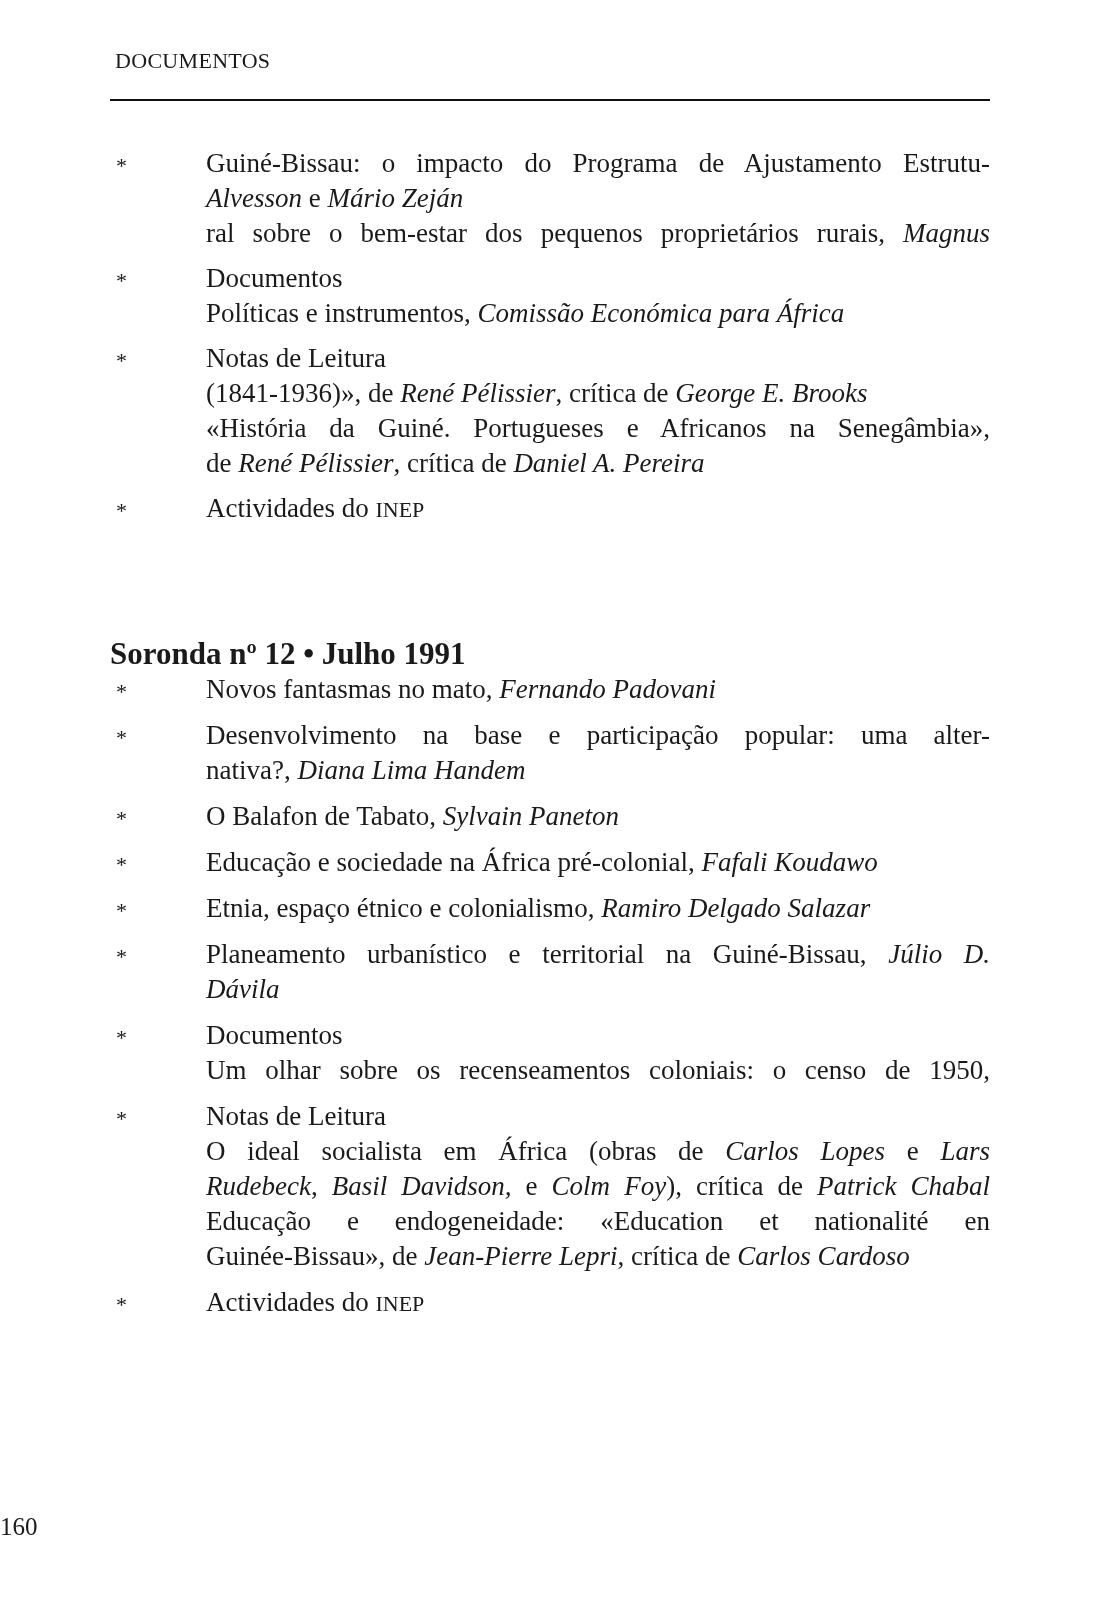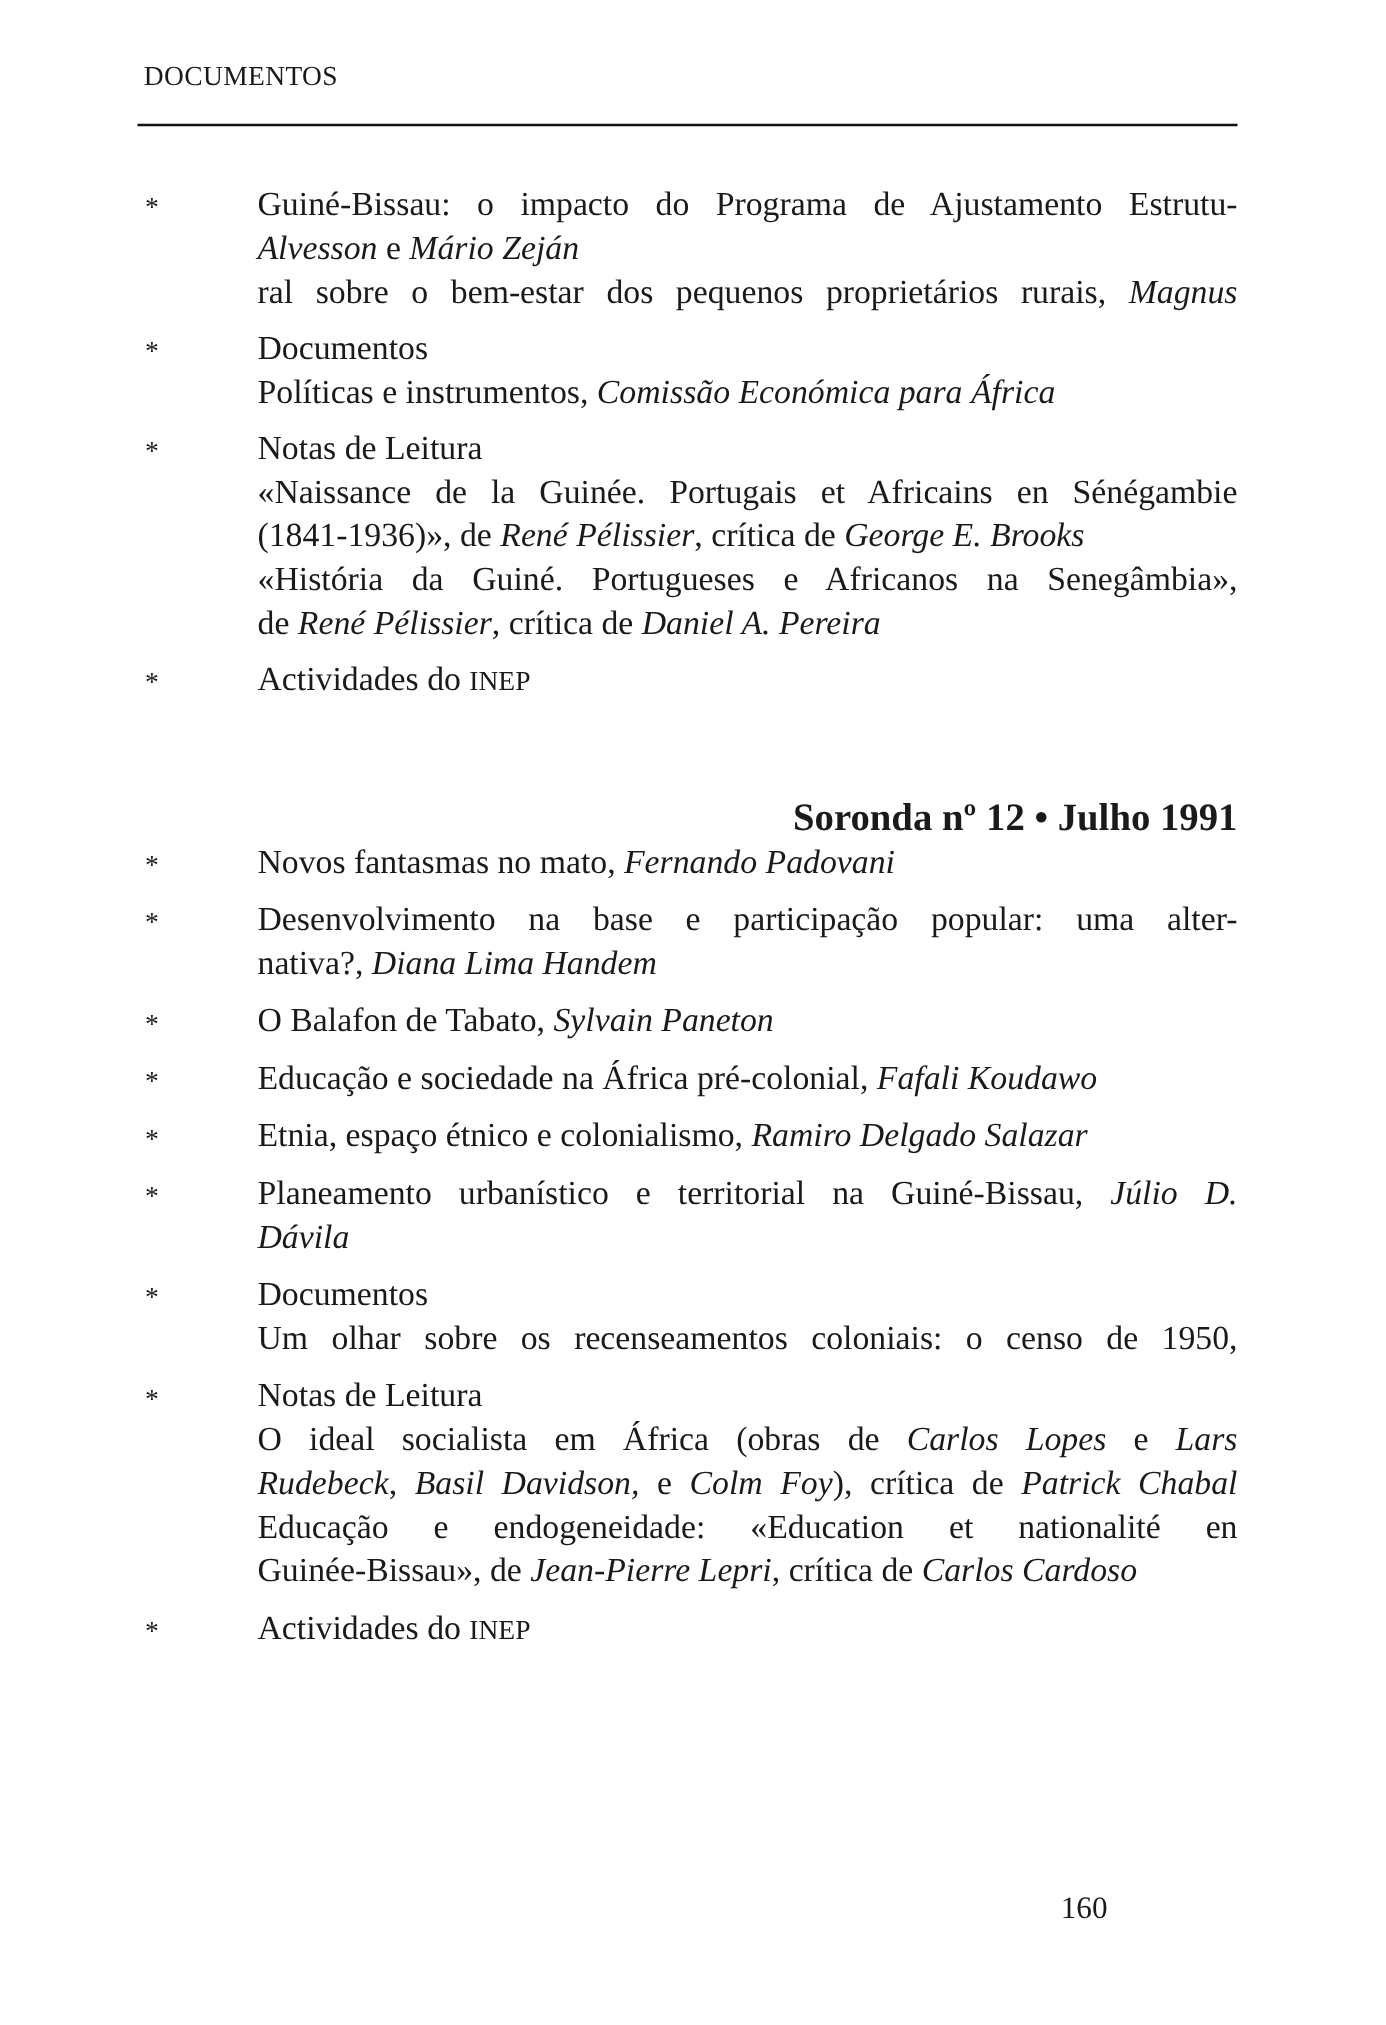--- a/index.html
+++ b/index.html
@@ -6,23 +6,23 @@
   body { width:1109px; height:1620px; position:relative; overflow:hidden;
          font-family:"Liberation Serif","DejaVu Serif",serif; color:#1a1a1a; }
   .running-head { position:absolute; left:115px; top:48px; font-size:22px; letter-spacing:0.3px; }
   .rule { position:absolute; left:110px; top:99px; width:880px; height:0; border-top:2px solid #111; }
   .list { position:absolute; left:110px; width:880px; }
   .item { position:relative; padding-left:48px; font-size:27px; line-height:35px; }
   .item .star { position:absolute; left:6px; top:2px; font-size:22px; }
   .item .line { display:block;margin-left:48px; }
   .just { text-align:justify; text-align-last:justify; }
   i { font-style:italic; }
-  .heading { position:absolute; left:110px; width:880px; top:636px; text-align:right;
+  .heading { position:absolute; left:110px; width:880px; top:636px; text-align:left;
              font-size:31px; font-weight:bold; }
-  .pagenum { position:absolute; left:0; width:886px; top:1513px; text-align:right; font-size:25px; }
+  .pagenum { position:absolute; left:0; width:886px; top:1513px; text-align:left; font-size:25px; }
   .sc { font-size:22px; }
 </style>
 </head>
 <body>
 
 <div class="running-head">DOCUMENTOS</div>
 <div class="rule"></div>
 
 <div class="list" style="top:146px;">
   <div class="item" style="margin-bottom:10px;">
@@ -32,21 +32,20 @@
     <span class="line just"><span>ral sobre o bem-estar dos pequenos proprietários rurais, </span><i>Magnus</i></span>
   </div>
   <div class="item" style="margin-bottom:10px;">
     <span class="star">*</span>
     <span class="line">Documentos</span>
     <span class="line"><span>Políticas e instrumentos, </span><i>Comissão Económica para África</i></span>
   </div>
   <div class="item" style="margin-bottom:10px;">
     <span class="star">*</span>
     <span class="line">Notas de Leitura</span>
-    <span class="line just">«Naissance de la Guinée. Portugais et Africains en Sénégambie</span>
     <span class="line"><span>(1841-1936)», de </span><i>René Pélissier</i><span>, crítica de </span><i>George E. Brooks</i></span>
     <span class="line just">«História da Guiné. Portugueses e Africanos na Senegâmbia»,</span>
     <span class="line"><span>de </span><i>René Pélissier</i><span>, crítica de </span><i>Daniel A. Pereira</i></span>
   </div>
   <div class="item">
     <span class="star">*</span>
     <span class="line"><span>Actividades do </span><span class="sc">INEP</span></span>
   </div>
 </div>
 

